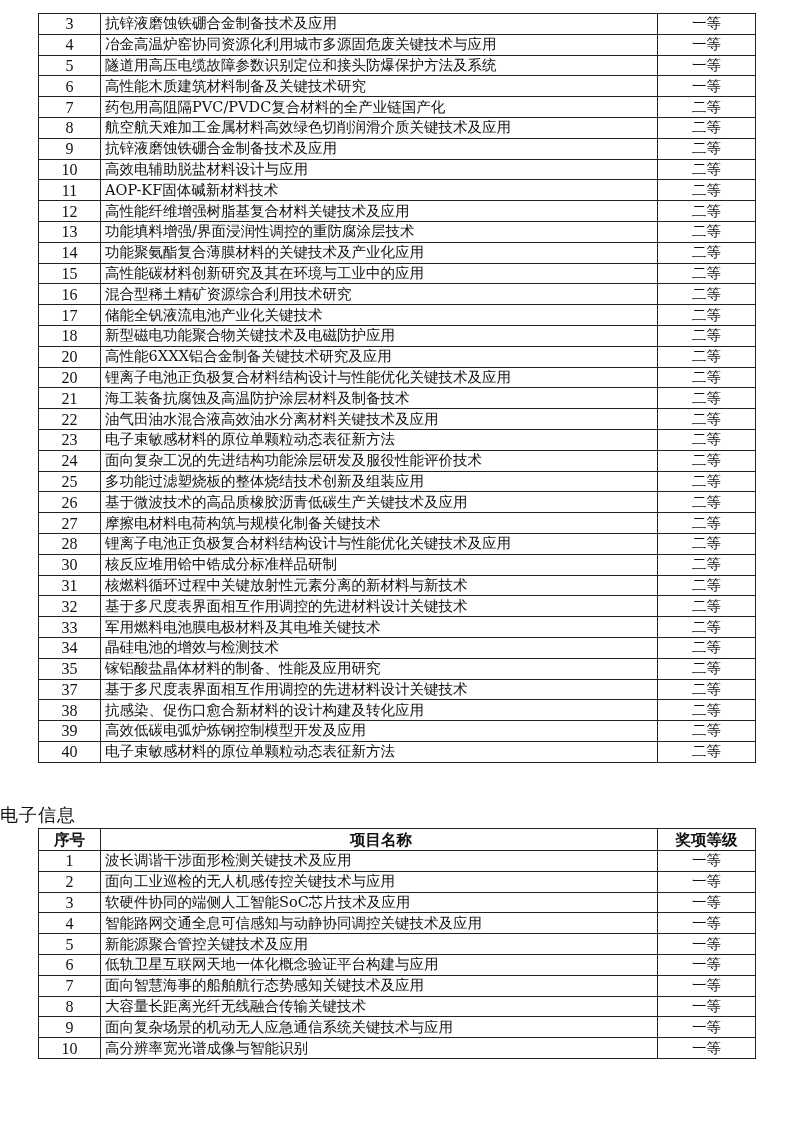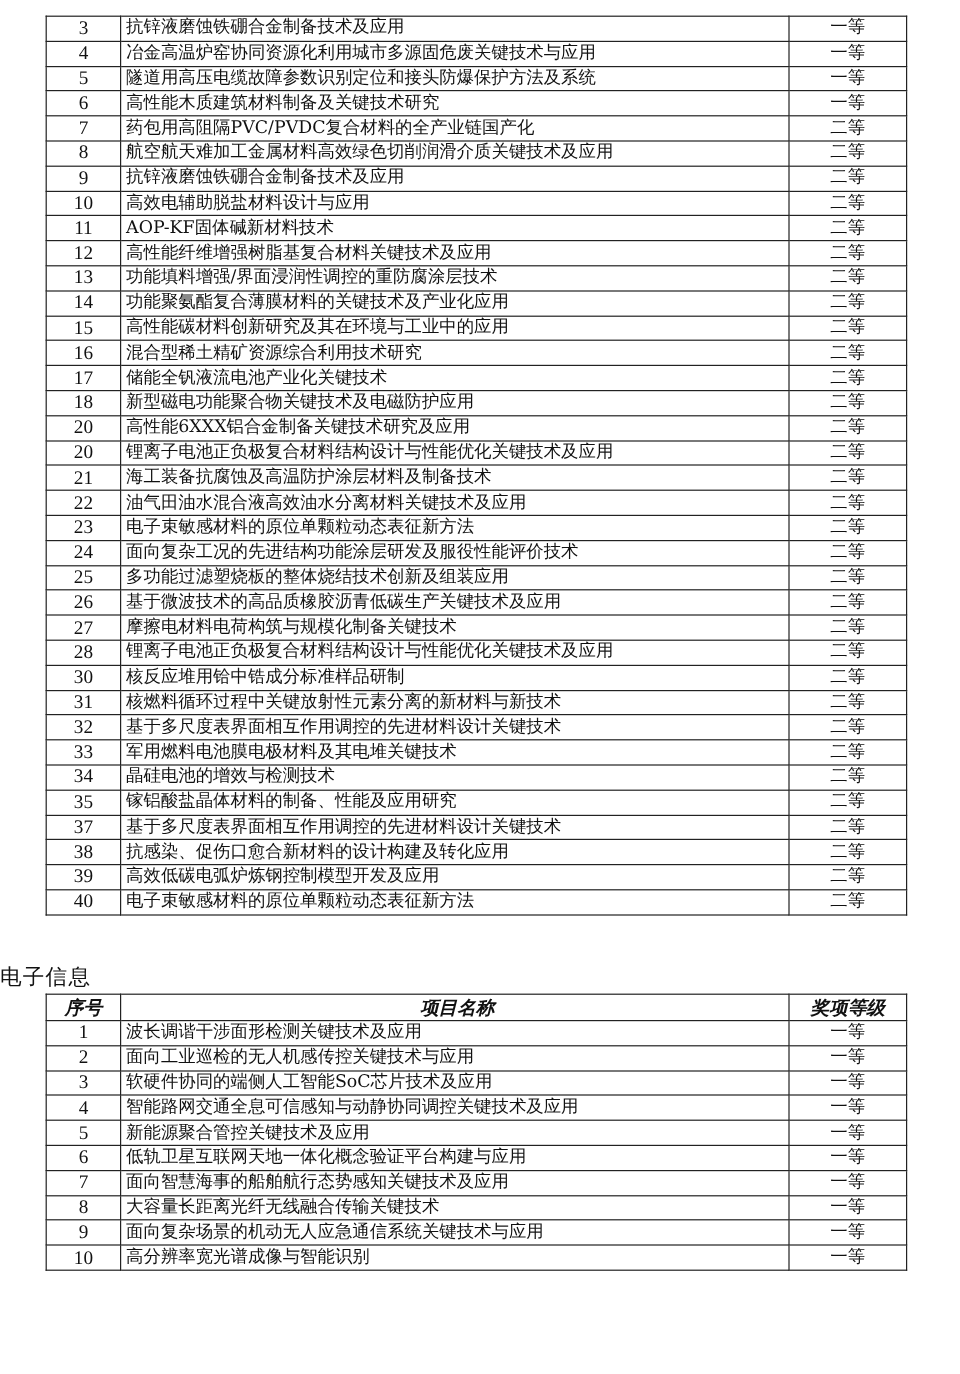--- a/index.html
+++ b/index.html
@@ -8,21 +8,21 @@
   table { border-collapse: collapse; position: absolute; table-layout: fixed; }
   td, th { border: 1px solid #222; padding: 0; font-weight: normal; white-space: nowrap; overflow: hidden; }
   #t1 { left: 38px; top: 13px; width: 718px; }
   #t1 td { height: 19.8px; font-size: 14.5px; line-height: 19px; }
   .c-no { width: 62px; text-align: center; font-family: "Liberation Serif", serif; font-size: 16px !important; }
   .c-name { width: 556px; text-align: left; padding-left: 4px !important; }
   .c-grade { width: 98px; text-align: center; }
   .section-title { position: absolute; left: 0; width: 800px; top: 803px; text-align: left;
                    font-size: 18px; line-height: 24px; letter-spacing: 1px; }
   #t2 { left: 38px; top: 828px; width: 718px; }
-  #t2 th { height: 21px; font-size: 15.5px; line-height: 20px; font-weight: bold; font-style: italic; }
+  #t2 th { height: 21px; font-size: 15.5px; line-height: 20px; font-weight: bold; }
   #t2 td { height: 19.8px; font-size: 14.5px; line-height: 19px; }
   #t2 th.c-no { font-size: 15.5px !important; font-family: "DejaVu Serif", serif; font-weight: bold; }
 </style>
 </head>
 <body>
 
 <table id="t1">
   <colgroup>
       <col style="width:62px">
       <col style="width:556px">

